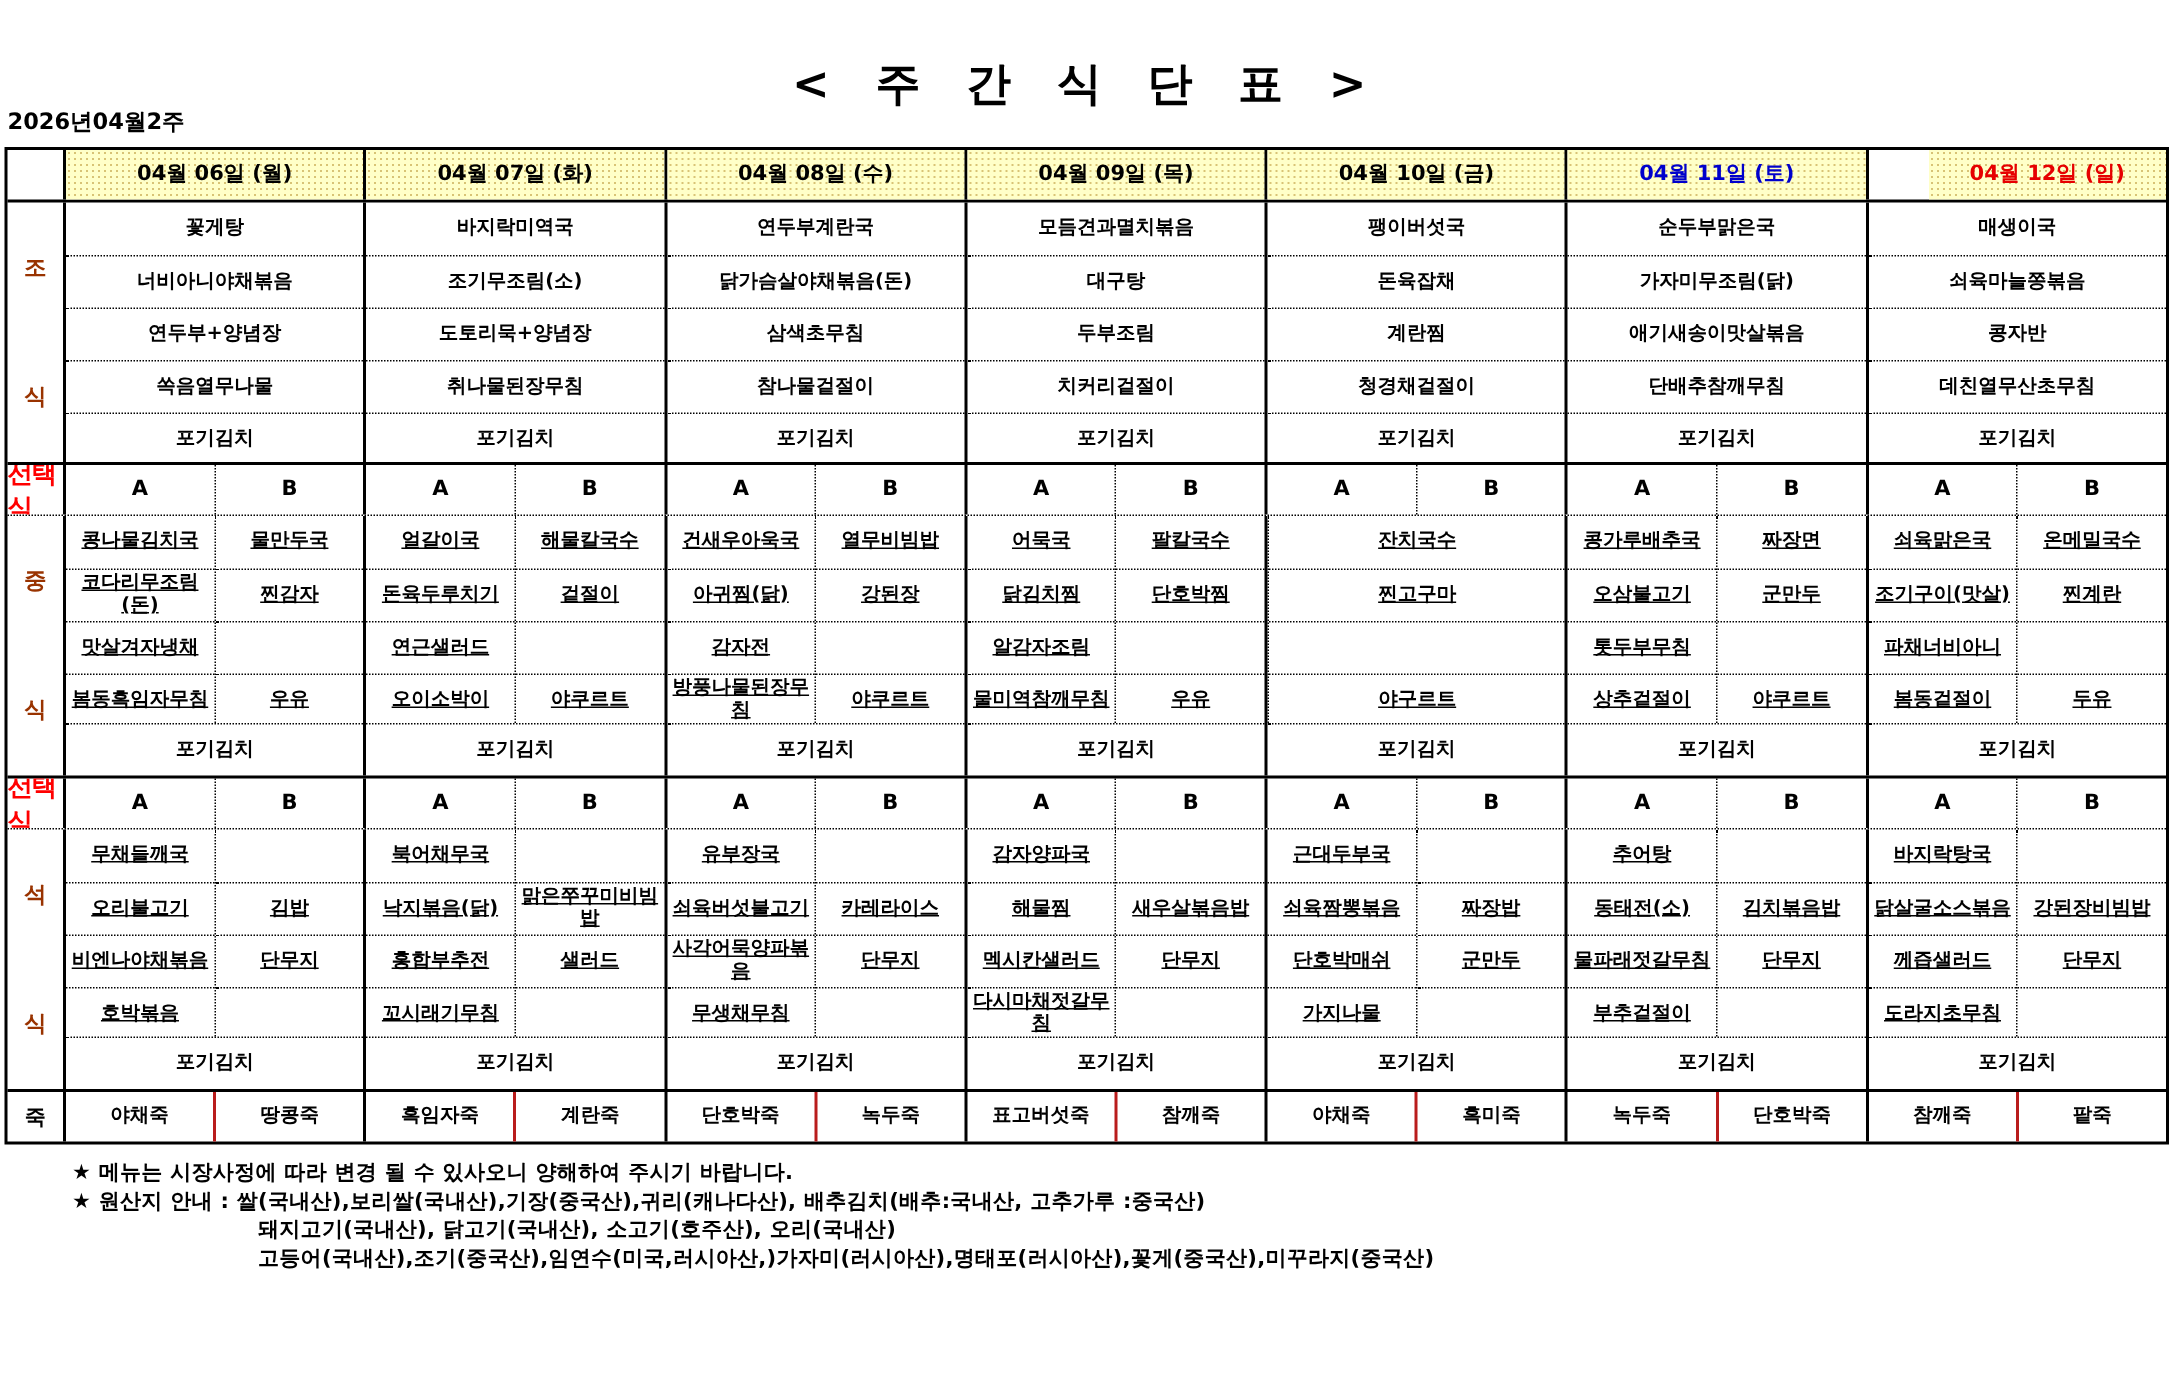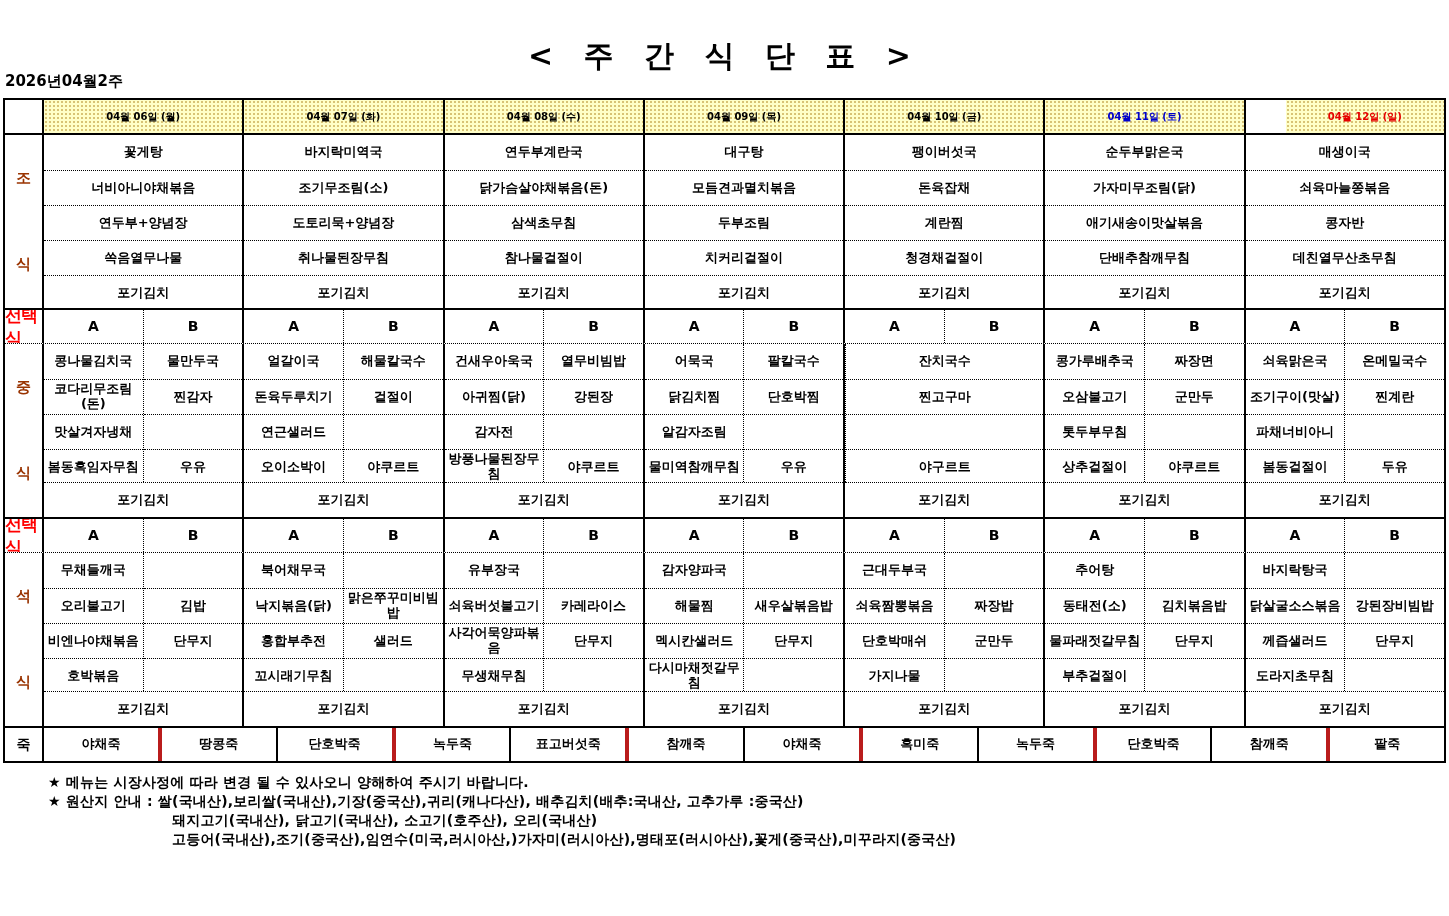--- a/index.html
+++ b/index.html
@@ -29,31 +29,31 @@
   .day-col-row { flex-direction:row; }
   .cell {
     display:flex; align-items:center; justify-content:center; text-align:center;
     font-size:13px; line-height:1.12; padding:0 2px; overflow:hidden;
   }
   .header-cell {
     flex:1 1 auto;
     background-color:#FFFFC8;
     background-image: radial-gradient(#D8C375 1px, rgba(255,255,255,0) 1px);
     background-size:4px 4px;
-    font-size:10px;
+    font-size:14px;
   }
   .item-cell { height:35px; flex:0 0 35px; }
   .item-cell + .item-cell { border-top:1px dotted #000; }
-  .ab-wrap { display:flex; flex:1 1 auto; min-height:0; }
+  .ab-wrap { display:flex; flex:1 1 auto; min-height:0;text-decoration:underline; }
   .stack { flex:1 1 0; min-width:0; display:flex; flex-direction:column; }
   .b-side { border-left:1px dotted #000; }
   .ab-cell { flex:1 1 0; font-size:14px; }
   .kimchi-cell { height:35px; flex:0 0 35px; border-top:1px dotted #000; }
   .p-cell { flex:1 1 0; }
-  .p-b { border-left:4px solid #b91c1c; }
+  .p-b { border-left:2px solid #b91c1c;font-family:Liberation Mono, monospace; }
   #notes { margin:10px 0 0 48px; font-size:14px; }
   .note-line { line-height:19px; letter-spacing:0.2px; white-space:pre; }
   .note-indent { padding-left:124px; }
 </style>
 </head>
 <body>
 
 <div id="title">&lt; 주 간 식 단 표 &gt;</div>
 <div id="week-label">2026년04월2주</div>
 <div id="menu-table">
@@ -101,22 +101,22 @@
         <div class="cell item-cell">포기김치</div>
       </div>
       <div class="day-col">
         <div class="cell item-cell">연두부계란국</div>
         <div class="cell item-cell">닭가슴살야채볶음(돈)</div>
         <div class="cell item-cell">삼색초무침</div>
         <div class="cell item-cell">참나물겉절이</div>
         <div class="cell item-cell">포기김치</div>
       </div>
       <div class="day-col">
+        <div class="cell item-cell">모듬견과멸치볶음</div>
         <div class="cell item-cell">대구탕</div>
-        <div class="cell item-cell">모듬견과멸치볶음</div>
         <div class="cell item-cell">두부조림</div>
         <div class="cell item-cell">치커리겉절이</div>
         <div class="cell item-cell">포기김치</div>
       </div>
       <div class="day-col">
         <div class="cell item-cell">팽이버섯국</div>
         <div class="cell item-cell">돈육잡채</div>
         <div class="cell item-cell">계란찜</div>
         <div class="cell item-cell">청경채겉절이</div>
         <div class="cell item-cell">포기김치</div>
@@ -440,20 +440,24 @@
           </div>
         </div>
         <div class="cell kimchi-cell">포기김치</div>
       </div>
     </div>
     <div class="band band-porridge">
       <div class="label-col porridge-label">죽</div>
       <div class="day-col day-col-row">
         <div class="cell p-cell">야채죽</div>
         <div class="cell p-cell p-b">땅콩죽</div>
+      </div>
+      <div class="day-col day-col-row">
+        <div class="cell p-cell">흑임자죽</div>
+        <div class="cell p-cell p-b">계란죽</div>
       </div>
       <div class="day-col day-col-row">
         <div class="cell p-cell">단호박죽</div>
         <div class="cell p-cell p-b">녹두죽</div>
       </div>
       <div class="day-col day-col-row">
         <div class="cell p-cell">표고버섯죽</div>
         <div class="cell p-cell p-b">참깨죽</div>
       </div>
       <div class="day-col day-col-row">

